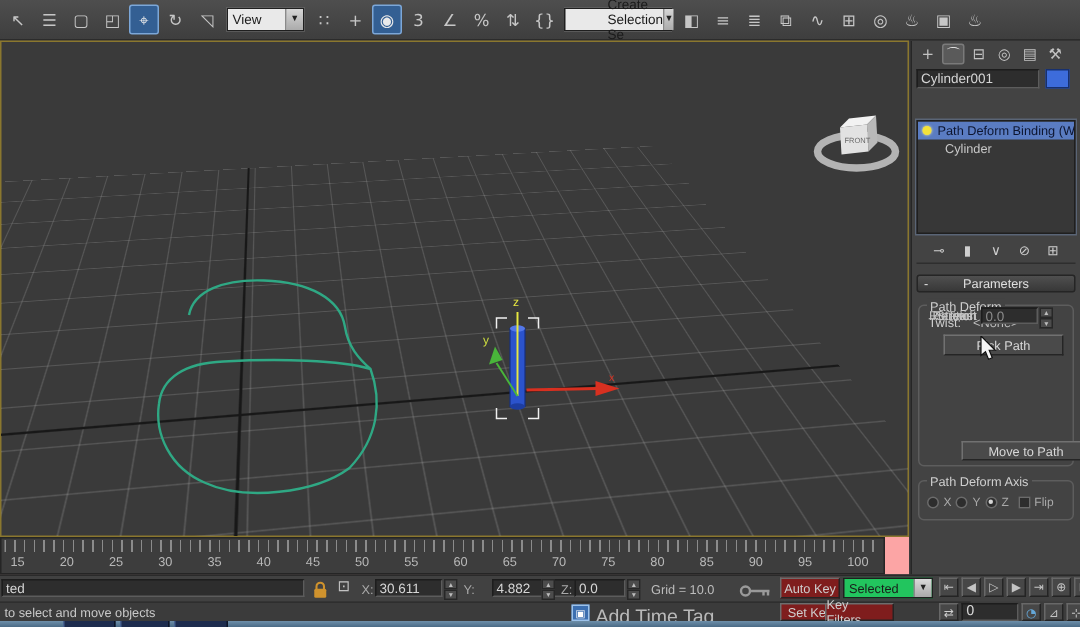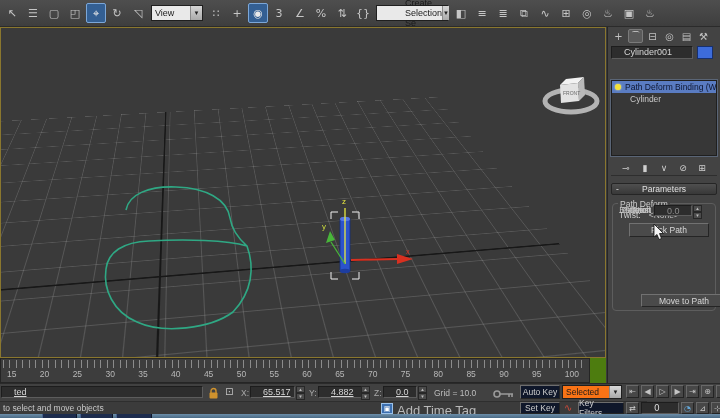--- a/index.html
+++ b/index.html
@@ -40,21 +40,21 @@
   #cpanel{position:absolute;left:607px;top:27px;width:113px;height:356px;background:#434343;
           border-left:1px solid #262626;box-sizing:border-box;font-size:9px;}
   #cp-tabs{position:absolute;left:3px;top:2px;height:15px;display:flex;gap:2px;}
   .cptab{width:15px;height:14px;display:flex;align-items:center;justify-content:center;font-size:10px;
          color:#c2c2c2;border-radius:2px;}
   .cptab.on{background:#5a5a5a;border:1px solid #7a7a7a;box-sizing:border-box;color:#fff;}
   #cp-name{position:absolute;left:3px;top:19px;width:82px;height:13px;}
   #cp-swatch{position:absolute;left:89px;top:19px;width:16px;height:13px;background:#3d6cdb;
              border:1px solid #17306e;box-sizing:border-box;}
   .sunken{background:#2d2d2d;border:1px solid;border-color:#1d1d1d #5c5c5c #5c5c5c #1d1d1d;
-          box-sizing:border-box;color:#d6d6d6;font-size:9px;line-height:11px;padding:0 12px;overflow:hidden;white-space:nowrap;}
+          box-sizing:border-box;color:#d6d6d6;font-size:9px;line-height:11px;padding:0 2px;overflow:hidden;white-space:nowrap;}
   #cp-combo{position:absolute;left:3px;top:35px;width:106px;height:14px;background:#3e3e3e;
             border:1px solid;border-color:#666 #222 #222 #666;box-sizing:border-box;color:#e2e2e2;
             display:flex;align-items:center;padding-left:3px;font-size:9px;}
   #cp-combo .arrow{margin-left:auto;width:12px;height:100%;background:linear-gradient(#5a5a5a,#3a3a3a);
             border-left:1px solid #222;display:flex;align-items:center;justify-content:center;font-size:6px;}
   #cp-stack{position:absolute;left:3px;top:53px;width:106px;height:76px;background:#373737;
             border:1px solid #1f1f1f;box-shadow:0 0 0 1px #5a6576;box-sizing:border-box;overflow:hidden;}
   .stackrow{height:12px;display:flex;align-items:center;font-size:8.5px;color:#c8c8c8;white-space:nowrap;}
   .stackrow.sel{background:#5a7cc2;color:#0d1530;}
   .bulb{width:6px;height:6px;border-radius:50%;background:#f3e13a;box-shadow:0 0 2px #fff59a;margin:0 4px 0 3px;flex:none;}
@@ -82,38 +82,38 @@
   .pspin{width:9px;height:11px;margin-left:1px;display:flex;flex-direction:column;}
   .pspin i{flex:1;font-style:normal;font-size:4.5px;line-height:5px;text-align:center;color:#bdbdbd;
            background:#4c4c4c;border:1px solid #272727;}
   #grp-axis{top:293px;height:27px;}
   #axisrow{position:absolute;left:5px;top:9px;display:flex;align-items:center;gap:3px;font-size:8px;color:#a9a9a9;}
   .radio{width:8px;height:8px;border-radius:50%;background:#2d2d2d;border:1px solid #6b6b6b;box-sizing:border-box;}
   .radio.sel::after{content:"";display:block;width:3px;height:3px;margin:1.5px;border-radius:50%;background:#d6d6d6;}
   .chk{width:8px;height:8px;background:#2d2d2d;border:1px solid #6b6b6b;box-sizing:border-box;margin-left:3px;}
 
   
-  #trackbar{position:absolute;left:0;top:358px;width:606px;height:25px;background:#4d7c0f;}
+  #trackbar{position:absolute;left:0;top:358px;width:606px;height:25px;background:#fca5a5;}
   #ruler{position:absolute;left:0;top:0;width:590px;height:25px;background:#3d3d3d;border:1px solid #252525;box-sizing:border-box;}
   #ticks{position:absolute;left:2px;right:2px;top:1px;height:8px;
          background:repeating-linear-gradient(90deg,#8b8b8b 0 1px,transparent 1px 6.5px);}
   #tlabels{position:absolute;left:6px;right:10px;top:10px;display:flex;justify-content:space-between;}
   .tnum{font-size:8.5px;color:#b8b8b8;}
 
   
   #statrow1{position:absolute;left:0;top:383px;width:720px;height:18px;background:#414141;border-top:1px solid #2a2a2a;box-sizing:border-box;}
   #statrow2{position:absolute;left:0;top:401px;width:647px;height:13px;background:#3b3b3b;border-top:1px solid #2e2e2e;box-sizing:border-box;}
   .abs{position:absolute;}
   .slabel{font-size:8.5px;color:#aaa;top:4px;}
-  .sfield{height:12px;top:2px;text-decoration:underline;}
+  .sfield{height:12px;top:2px;}
   .sspin{top:2px;width:9px;height:12px;display:flex;flex-direction:column;position:absolute;}
   .sspin i{flex:1;font-style:normal;font-size:4.5px;line-height:5px;text-align:center;color:#bdbdbd;background:#4c4c4c;border:1px solid #272727;}
-  .stbtn{height:14px;top:1px;background:#0f172a;border:1px solid;border-color:#6d6d6d #242424 #242424 #6d6d6d;
+  .stbtn{height:14px;top:1px;background:#7f1d1d;border:1px solid;border-color:#6d6d6d #242424 #242424 #6d6d6d;
          box-sizing:border-box;color:#cfcfcf;font-size:8.5px;display:flex;align-items:center;justify-content:center;}
-  #dd-selected{height:14px;top:1px;background:#f97316;color:#1a1a1a;font-size:8.5px;display:flex;align-items:center;
+  #dd-selected{height:14px;top:1px;background:#22c55e;color:#1a1a1a;font-size:8.5px;display:flex;align-items:center;
          padding-left:3px;border:1px solid #1f1f1f;box-sizing:border-box;}
   #dd-selected .arrow{margin-left:auto;width:11px;height:100%;background:linear-gradient(#d9d9d9,#a9a9a9);
          border-left:1px solid #8a8a8a;display:flex;align-items:center;justify-content:center;font-size:6px;color:#222;}
   .pbc{position:absolute;left:586px;top:1px;display:flex;gap:2px;}
   .pbb{width:13px;height:13px;background:#474747;border:1px solid;border-color:#686868 #242424 #242424 #686868;
        box-sizing:border-box;display:flex;align-items:center;justify-content:center;font-size:8px;color:#cfcfcf;}
   .pbb.blue{color:#64a7d8;}
   .pbb.dim{color:#c4c4c4;}
   #framefield{width:38px;height:12px;top:0;position:relative;}
   #timetag-ico{width:12px;height:11px;top:1px;background:#3c6fb0;border:1px solid #9cc2ea;box-sizing:border-box;
@@ -292,20 +292,33 @@
             <span class="pfield sunken">0.0</span>
             <span class="pspin">
               <i>▲</i>
               <i>▼</i>
             </span>
           </div>
         </div>
       <div class="cbtn" id="btn-movetopath">Move to Path</div>
     </div>
 
+    <div class="group" id="grp-axis">
+      <span class="gtitle">Path Deform Axis</span>
+      <div id="axisrow">
+        <span class="radio"></span>
+        <span>X</span>
+        <span class="radio"></span>
+        <span>Y</span>
+        <span class="radio sel"></span>
+        <span>Z</span>
+        <span class="chk"></span>
+        <span>Flip</span>
+      </div>
+    </div>
   </div>
 
   <div id="trackbar">
     <div id="ruler">
       <div id="ticks"></div>
       <div id="tlabels">
 
       <span class="tnum">15</span>
           <span class="tnum">20</span>
           <span class="tnum">25</span>
@@ -329,27 +342,27 @@
   </div>
 
   <div id="statrow1">
     <div class="abs sunken sfield" style="left:1px;width:202px;">ted</div>
     <svg class="abs" style="left:208px;top:3px;" width="11" height="12">
       <rect x="1.5" y="5.5" width="8" height="6" rx="1" fill="#cf922d"></rect>
       <path d="M3,6 v-2 a2.5,2.5 0 0 1 5,0 v2" fill="none" stroke="#cf922d" stroke-width="1.4"></path>
     </svg>
     <span class="abs icofont" style="left:225px;top:2px;font-size:10px;color:#c2c2c2;">⊡</span>
     <span class="abs slabel" style="left:241px;">X:</span>
-    <div class="abs sunken sfield" style="left:250px;width:45px;">65.517</div>
+    <div class="abs sunken sfield" style="left:250px;width:45px;">30.611</div>
     <span class="sspin" style="left:296px;">
         <i>▲</i>
         <i>▼</i>
       </span>
     <span class="abs slabel" style="left:309px;">Y:</span>
-    <div class="abs sunken sfield" style="left:318px;width:46px;">4.882</div>
+    <div class="abs sunken sfield" style="left:328px;width:58px;">4.882</div>
     <span class="sspin" style="left:361px;">
         <i>▲</i>
         <i>▼</i>
       </span>
     <span class="abs slabel" style="left:374px;">Z:</span>
     <div class="abs sunken sfield" style="left:383px;width:34px;">0.0</div>
     <span class="sspin" style="left:418px;">
         <i>▲</i>
         <i>▼</i>
       </span>
@@ -379,21 +392,21 @@
         </span>
     </div>
   </div>
 
   <div id="statrow2">
     <span class="abs" style="left:3px;top:1px;font-size:8.5px;color:#c9c9c9;">to select and move objects</span>
     <span class="abs icofont" id="timetag-ico" style="left:381px;position:absolute;">▣</span>
     <span class="abs" style="left:397px;top:1px;font-size:13px;color:#b9b9b9;">Add Time Tag</span>
     <div class="abs stbtn" style="left:520px;width:40px;top:0;height:12px;">Set Key</div>
     <span class="abs icofont" id="curve-ico" style="left:564px;position:absolute;">∿</span>
-    <div class="abs stbtn" style="left:578px;width:46px;top:0;height:12px;">Key Filters...</div>
+    <div class="abs stbtn" style="left:550px;width:46px;top:0;height:12px;">Key Filters...</div>
     <div class="pbc icofont" style="left:626px;top:0;">
       <span class="pbb" style="height:12px;">⇄</span>
       <span class="sunken" id="framefield">0</span>
       <span style="display:flex;gap:2px;">
 
       <span class="pbb blue" style="height:12px;">◔</span>
           <span class="pbb dim" style="height:12px;">⊿</span>
           <span class="pbb dim" style="height:12px;">⊹</span>
         </span>
     </div>

